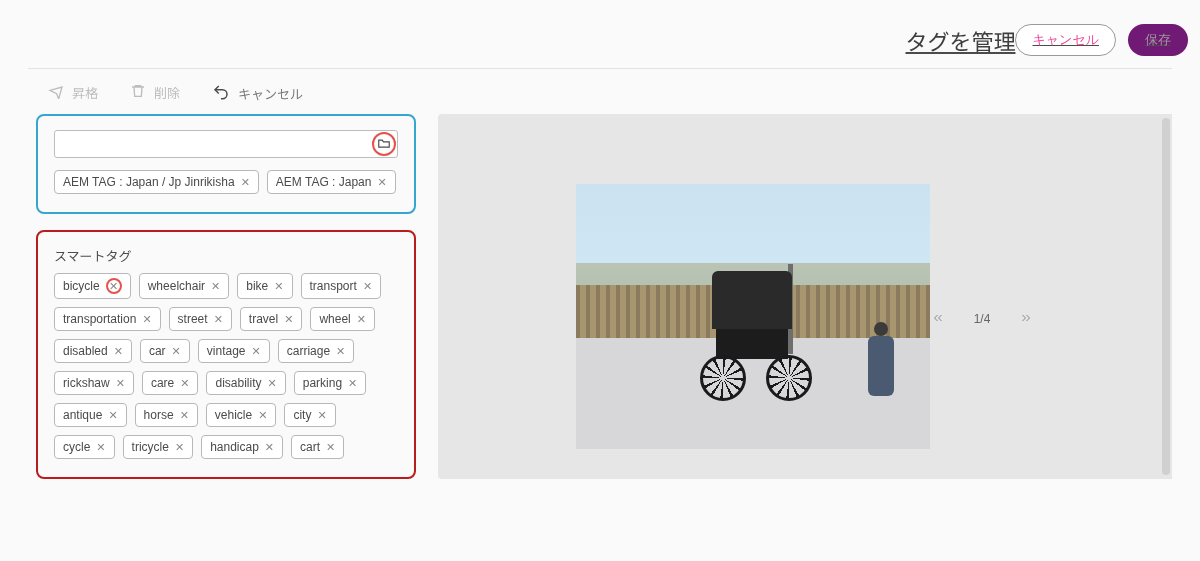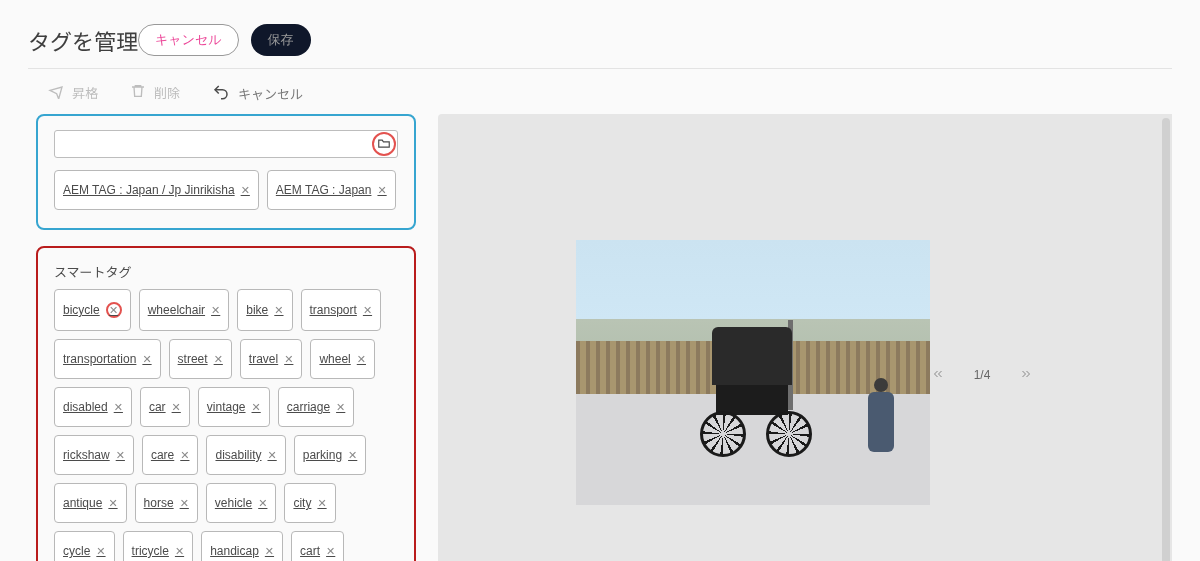--- a/index.html
+++ b/index.html
@@ -1,37 +1,37 @@
 <!DOCTYPE html>
 <html><head>
 <meta charset="utf-8">
 <style>
   * { box-sizing: border-box; }
   html,body { margin:0; padding:0; font-family:"Helvetica Neue",Arial,"Hiragino Kaku Gothic ProN","Noto Sans JP",sans-serif; background:#fafafa; color:#4b4b4b; font-size:13px; }
   .page { width:1200px; height:561px; position:relative; background:#fafafa; }
-  .header { display:flex; align-items:center; justify-content:flex-start; padding:24px 40px 12px 28px; }
+  .header { display:flex; align-items:center; justify-content:flex-end; padding:24px 12px 12px 28px;text-decoration:underline; }
   .title { font-size:22px; font-weight:400; color:#3e3e3e; }
   .header-actions { display:flex; align-items:center; gap:12px; }
   .btn { border:1px solid #999; border-radius:16px; background:#fff; font-size:13px; padding:6px 16px; cursor:pointer; color:#ec4899; }
-  .btn.disabled { background:#0f172a; color:#9a9a9a; border:1px solid transparent; cursor:default; }
+  .btn.disabled { background:#701a75; color:#9a9a9a; border:1px solid transparent; cursor:default; }
   .header-rule { border:none; border-top:1px solid #e3e3e3; margin:0 28px; }
   .toolbar { display:flex; align-items:flex-start; gap:32px; padding:14px 28px 10px 48px; color:#7a7a7a; }
   .toolbar-item { display:flex; align-items:center; gap:8px; cursor:pointer; }
   .toolbar-item.disabled { color:#bdbdbd; cursor:default; }
   .content { display:flex; padding:0 28px 16px 36px; gap:22px; }
   .left-col { width:380px; display:flex; flex-direction:column; gap:16px; }
   .panel { border-radius:8px; padding:14px 16px 18px 16px; }
   .panel.blue { border:2px solid #36a5d0; }
   .panel.red  { border:2px solid #b91c1c; }
   .panel-title { font-size:13px; color:#4b4b4b; margin-bottom:8px; }
   .field-row { position:relative; display:flex; align-items:center; margin-bottom:12px; }
   .tag-input { flex:1; height:28px; border:1px solid #bdbdbd; border-radius:3px; padding:4px 28px 4px 6px; font-size:13px; background:#fff; }
   .folder-btn { position:absolute; right:2px; top:2px; width:24px; height:24px; border-radius:50%; display:flex; align-items:center; justify-content:center; border:2px solid #e3524f; cursor:pointer; }
   .tag-list { display:flex; flex-wrap:wrap; gap:8px; }
-  .tag { display:inline-flex; align-items:center; gap:4px; border:1px solid #b8b8b8; border-radius:4px; padding:12px 8px; font-size:12px; color:#4b4b4b; background:#fff;text-decoration:underline; }
+  .tag { display:inline-flex; align-items:center; gap:4px; border:1px solid #b8b8b8; border-radius:4px; padding:4px 8px; font-size:12px; color:#4b4b4b; background:#fff; }
   .tag .x { font-size:11px; color:#8a8a8a; cursor:pointer; margin-left:2px; }
   .tag .x.circled { border:2px solid #e3524f; border-radius:50%; width:16px; height:16px; display:flex; align-items:center; justify-content:center; }
   .right-col { flex:1; position:relative; background:#e6e6e6; border-radius:4px 0 0 4px; display:flex; flex-direction:row; align-items:center; justify-content:center; padding-top:40px; }
   .preview { width:354px; height:265px; background:#777; position:relative; overflow:hidden; }
   .pager { display:flex; align-items:center; gap:28px; margin-top:14px; margin-bottom:10px; color:#666; font-size:12px; }
   .pager .nav { cursor:pointer; color:#888; font-size:14px; }
   .scrollbar { position:absolute; right:2px; top:4px; bottom:4px; width:8px; background:#d0d0d0; border-radius:4px; }
   
   .sky { position:absolute; inset:0; background:linear-gradient(#cbe3f1 0%, #cfe7f5 30%, #b9c4b4 30%, #9caf9c 100%); }
   .road { position:absolute; left:0; right:0; bottom:0; height:42%; background:#d7d7d9; }

